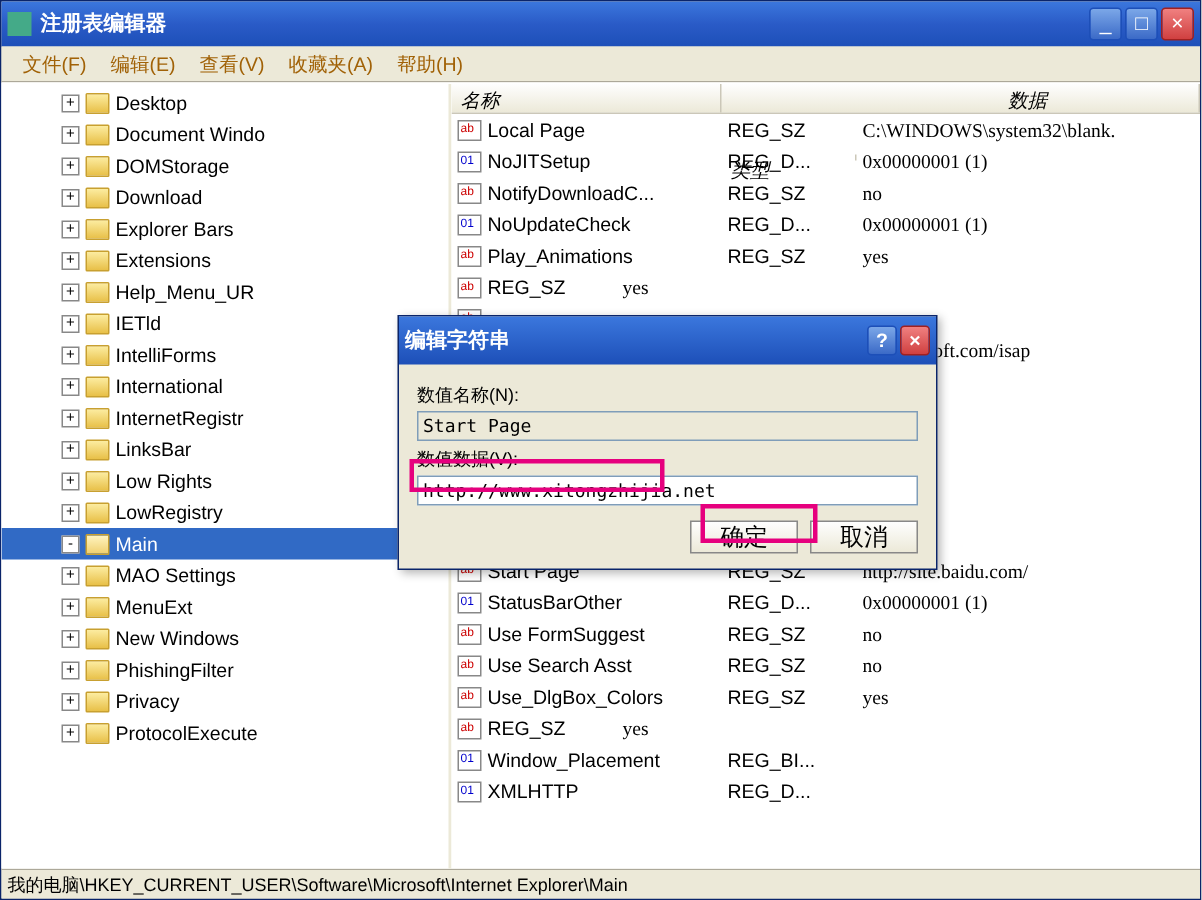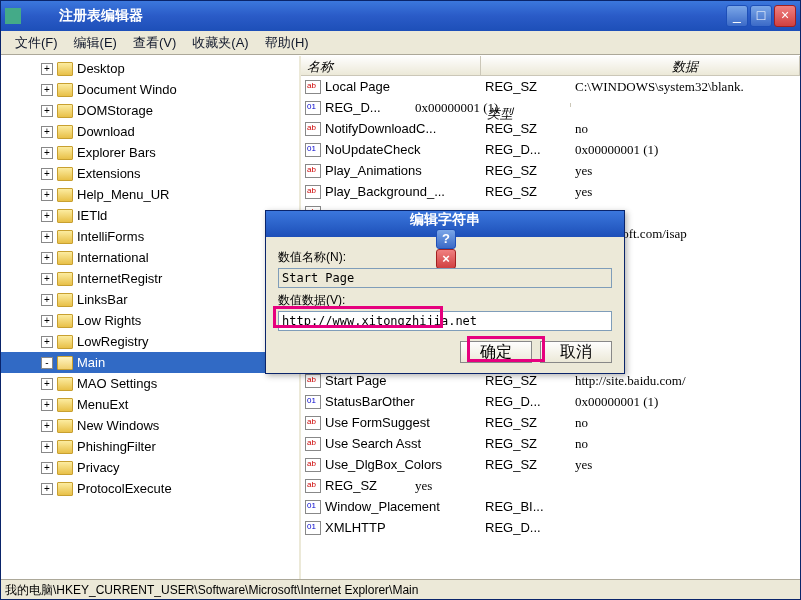--- a/index.html
+++ b/index.html
@@ -1,27 +1,27 @@
 <!DOCTYPE html>
 <html><head>
 <meta charset="utf-8">
 <style>
 * { box-sizing: border-box; margin: 0; padding: 0; font-family: "Microsoft YaHei", Tahoma, sans-serif; }
 body { background: #ece9d8; width: 801px; height: 600px; overflow: hidden; position: relative; }
 
 .window { width: 801px; height: 600px; background: #ece9d8; display: flex; flex-direction: column; border: 1px solid #0a246a; }
 .titlebar { height: 30px; background: linear-gradient(to bottom, #3b77dd 0%, #2a5bc7 50%, #1d4fb8 100%); display: flex; align-items: center; padding: 0 4px; color: #fff; }
 .titlebar-icon { width: 16px; height: 16px; background: #4a8; margin-right: 6px; display:inline-block; }
-.titlebar-text { flex: 1; font-size: 14px; font-weight: bold; margin-left: 32px; }
+.titlebar-text { flex: 1; font-size: 14px; font-weight: bold; }
 .win-btns { display: flex; gap: 2px; }
 .win-btn { width: 22px; height: 22px; background: linear-gradient(to bottom, #7ba7e8, #3b6ac7); border: 1px solid #1d4fb8; border-radius: 3px; color: #fff; font-size: 14px; text-align: center; line-height: 18px; cursor: pointer; }
 .win-btn.close { background: linear-gradient(to bottom, #f08080, #d04040); border-color: #a02020; }
 
 .menubar { height: 24px; background: #ece9d8; display: flex; align-items: center; padding: 0 6px; border-bottom: 1px solid #aca899; }
-.menu-item { padding: 2px 8px; font-size: 13px; color: #0f172a; cursor: pointer; }
+.menu-item { padding: 2px 8px; font-size: 13px; color: #a16207; cursor: pointer; }
 
 .body-area { flex: 1; display: flex; background: #fff; border-top: 1px solid #fff; position: relative; }
 
 .tree-panel { width: 300px; border-right: 2px solid #ece9d8; overflow: hidden; background: #fff; }
 .tree-inner { padding: 2px 0; }
 .tree-row { display: flex; align-items: center; height: 21px; padding-left: 40px; font-size: 13px; cursor: pointer; }
 .expander { width: 12px; height: 12px; border: 1px solid #888; margin-right: 4px; display: flex; align-items: center; justify-content: center; font-size: 10px; line-height: 10px; background: #fff; color: #000; }
 .folder-icon { width: 16px; height: 14px; background: linear-gradient(to bottom, #fceca0, #e8c048); border: 1px solid #c8a030; border-radius: 1px; margin-right: 4px; }
 .folder-icon.open { background: linear-gradient(to bottom, #fff4c0, #f0d070); }
 .tree-row.selected { background: #316ac5; color: #fff; }
@@ -38,21 +38,21 @@
 .reg-icon::after { content: "ab"; font-size: 8px; color: #c00; position: absolute; top: 0; left: 1px; }
 .reg-icon.bin::after { content: "01"; color: #00c; }
 .cell-name { width: 160px; overflow: hidden; white-space: nowrap; }
 .cell-type { width: 90px; overflow: hidden; white-space: nowrap; }
 .cell-data { flex: 1; overflow: hidden; white-space: nowrap; font-family: Liberation Serif, serif; }
 
 .statusbar { height: 20px; background: #ece9d8; border-top: 1px solid #aca899; font-size: 12px; padding: 2px 4px; font-family: "SimSun", monospace; }
 
 
 .dialog { position: absolute; left: 265px; top: 210px; width: 360px; background: #ece9d8; border: 1px solid #0a246a; box-shadow: 2px 2px 6px rgba(0,0,0,0.3); z-index: 10; }
-.dlg-title { height: 26px; background: linear-gradient(to bottom, #3b77dd, #1d4fb8); color: #fff; display: flex; align-items: center; padding: 0 4px; font-size: 14px; font-weight: bold; flex-direction: column; }
+.dlg-title { height: 26px; background: linear-gradient(to bottom, #3b77dd, #1d4fb8); color: #fff; display: flex; align-items: center; padding: 16px 4px; font-size: 14px; font-weight: bold; }
 .dlg-title-text { flex: 1; }
 .dlg-btn { width: 20px; height: 20px; border-radius: 3px; text-align: center; line-height: 18px; margin-left: 2px; font-size: 13px; cursor: pointer; }
 .dlg-help { background: linear-gradient(to bottom, #7ba7e8, #3b6ac7); border: 1px solid #1d4fb8; color: #fff; }
 .dlg-close { background: linear-gradient(to bottom, #f08080, #d04040); border: 1px solid #a02020; color: #fff; }
 .dlg-body { padding: 8px 12px 10px; font-size: 12px; }
 .dlg-label { margin: 4px 0 2px; font-family: "SimSun", sans-serif; }
 .dlg-field { width: 100%; height: 20px; border: 1px solid #7f9db9; background: #fff; font-size: 12px; padding: 1px 3px; font-family: "SimSun", monospace; }
 .dlg-field.ro { background: #ece9d8; }
 .dlg-btnrow { display: flex; justify-content: flex-end; gap: 8px; margin-top: 10px; }
 .dlg-pushbtn { width: 72px; height: 22px; background: linear-gradient(to bottom, #fefefe, #ece9d8); border: 1px solid #888; font-size: 16px; cursor: pointer; }
@@ -205,20 +205,21 @@
       </div>
       <div class="list-body" id="list-body">
           <div class="list-row">
             <span class="reg-icon"></span>
             <span class="cell-name">Local Page</span>
             <span class="cell-type">REG_SZ</span>
             <span class="cell-data">C:\WINDOWS\system32\blank.</span>
           </div>
           <div class="list-row">
             <span class="reg-icon bin"></span>
+            <span class="cell-name">NoJITSetup</span>
             <span class="cell-type">REG_D...</span>
             <span class="cell-data">0x00000001 (1)</span>
           </div>
           <div class="list-row">
             <span class="reg-icon"></span>
             <span class="cell-name">NotifyDownloadC...</span>
             <span class="cell-type">REG_SZ</span>
             <span class="cell-data">no</span>
           </div>
           <div class="list-row">
@@ -228,21 +229,20 @@
             <span class="cell-data">0x00000001 (1)</span>
           </div>
           <div class="list-row">
             <span class="reg-icon"></span>
             <span class="cell-name">Play_Animations</span>
             <span class="cell-type">REG_SZ</span>
             <span class="cell-data">yes</span>
           </div>
           <div class="list-row">
             <span class="reg-icon"></span>
-            <span class="cell-name">Play_Background_...</span>
             <span class="cell-type">REG_SZ</span>
             <span class="cell-data">yes</span>
           </div>
           <div class="list-row">
             <span class="reg-icon"></span>
             <span class="cell-name"></span>
             <span class="cell-type"></span>
             <span class="cell-data"></span>
           </div>
           <div class="list-row">

